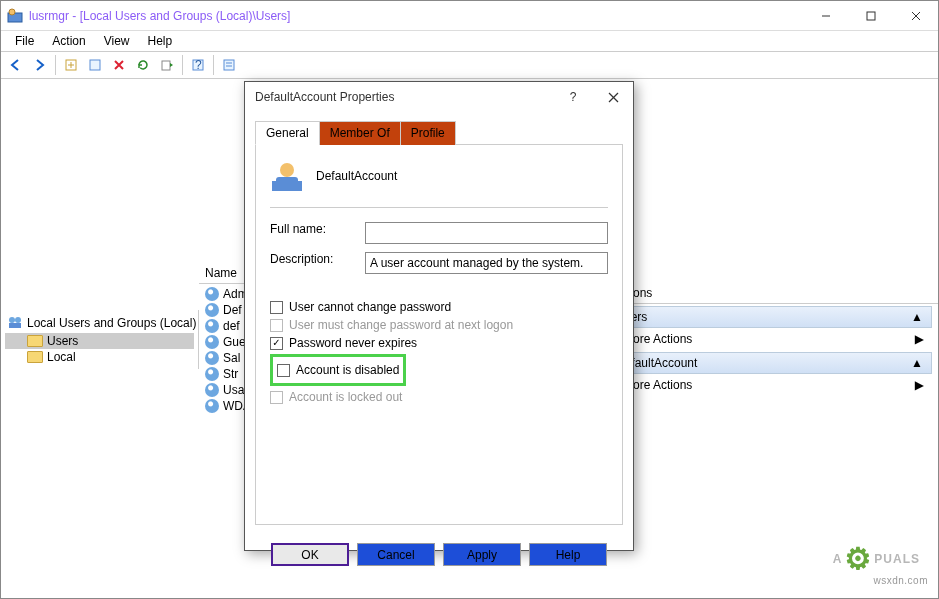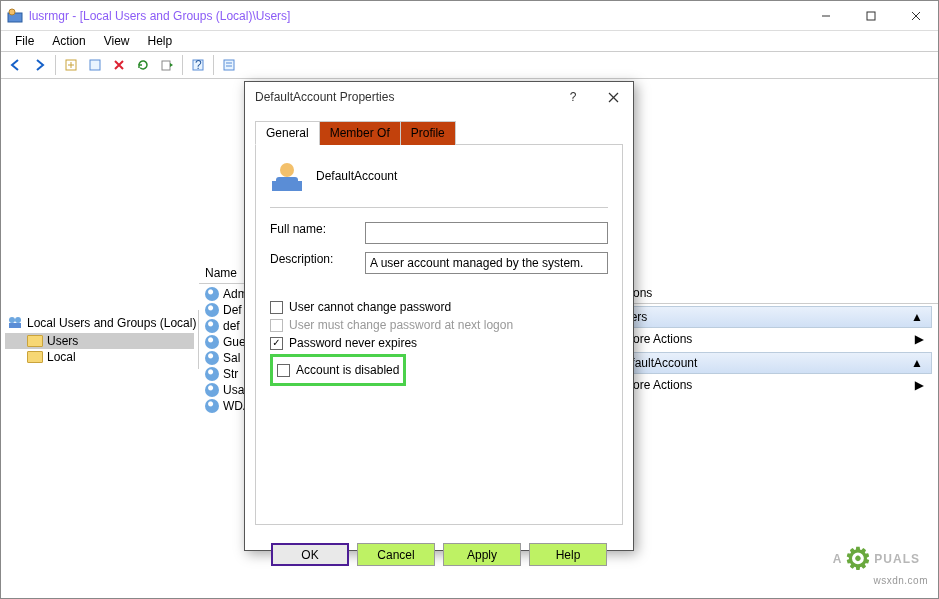--- a/index.html
+++ b/index.html
@@ -76,21 +76,21 @@
   .big-user-icon { width:34px; height:34px; }
   .form-row { display:flex; align-items:flex-start; margin-bottom:8px; }
   .form-row label { width:95px; }
   .form-row input[type=text] { flex:1; height:22px; border:1px solid #888; padding:0 4px;}
   .chk-row { display:flex; align-items:center; gap:6px; margin:4px 0; }
   .chk-row.disabled { color:#999; }
   .chk-box { width:13px; height:13px; border:1px solid #666; display:flex; align-items:center; justify-content:center; font-size:10px; line-height:1; background:#fff;}
   .chk-row.disabled .chk-box { border-color:#bbb; }
   .highlight-box { border:3px solid #4bd14b; padding:2px 4px; display:inline-flex;justify-content:flex-end; }
   .dlg-buttons { display:flex; justify-content:center; gap:8px; padding:10px 0 12px 0;}
-  .dlg-buttons button { width:78px; height:23px; border:1px solid #9a9a9a; background:#bef264;}
+  .dlg-buttons button { width:78px; height:23px; border:1px solid #9a9a9a; background:#1d4ed8;}
   .dlg-buttons button.primary { border:2px solid #4c1d95; background:#e9e9e9;}
   
   .split-handle { position:absolute; left:50%; bottom:2px; width:6px; height:54px; background:#fff; border-left:1px solid #ccc; border-right:1px solid #ccc;}
   
   .watermark { position:absolute; right:10px; bottom:12px; font-size:10px; color:#999; letter-spacing:.5px;}
   .logo { position:absolute; right:18px; bottom:22px; font-size:28px; color:#b7b7b7; font-weight:600; letter-spacing:1px; display:flex; align-items:center;}
   .logo .gear { color:#69a83d; font-size:30px; margin:0 2px;}
 </style>
 </head>
 <body>
@@ -313,20 +313,23 @@
               <span class="chk-box"></span>
               <span>User must change password at next logon</span>
             </div><div class="chk-row">
               <span class="chk-box">✓</span>
               <span>Password never expires</span>
             </div><div class="highlight-box">
               <div class="chk-row">
                 <span class="chk-box"></span>
                 <span>Account is disabled</span>
               </div>
+            </div><div class="chk-row disabled">
+              <span class="chk-box"></span>
+              <span>Account is locked out</span>
             </div></div>
       </div>
     </div>
     <div class="dlg-buttons">
       <button class="primary">OK</button>
       <button>Cancel</button>
       <button>Apply</button>
       <button>Help</button>
     </div>
   </div>

